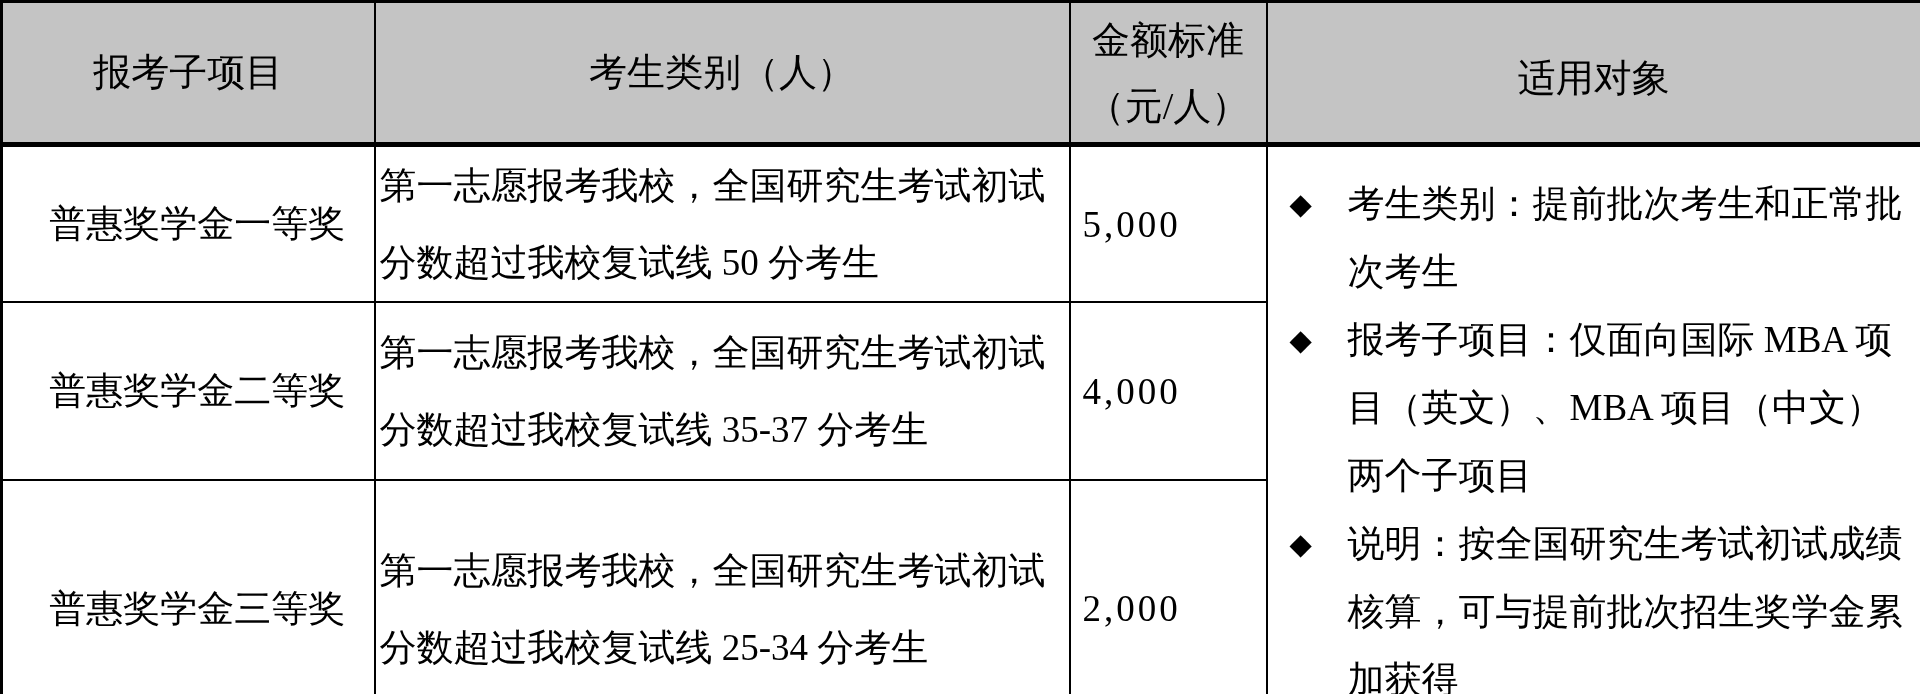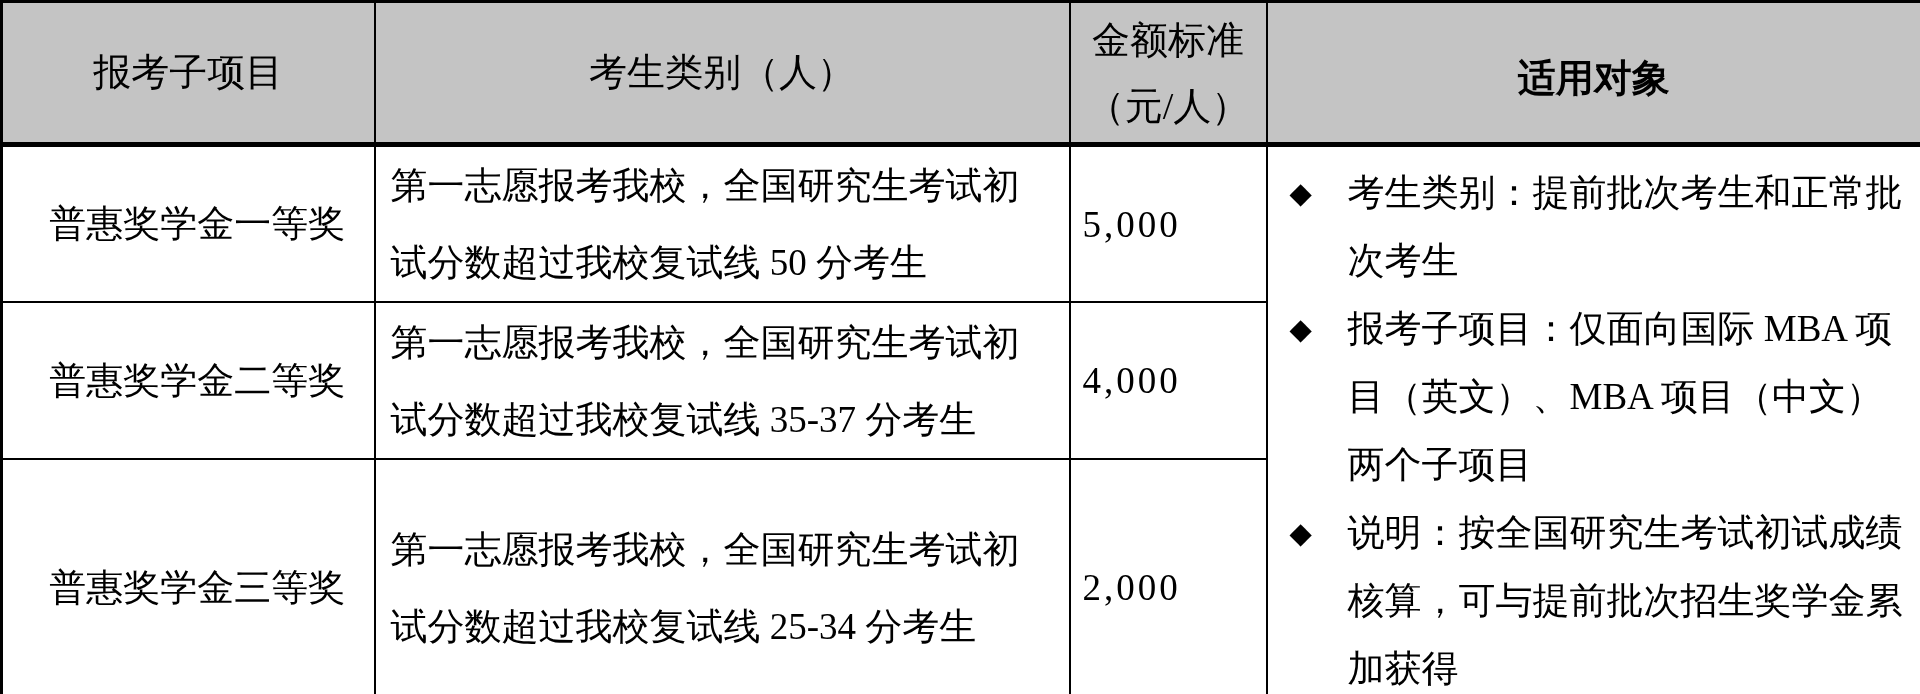--- a/index.html
+++ b/index.html
@@ -34,38 +34,37 @@
     border-bottom: 5px solid #000000;
     font-size: 38px;
     text-align: center;
     vertical-align: middle;
   }
   th.amount-header .hline { line-height: 66px; }
   th.targets-header {
     vertical-align: top;
     padding-top: 10px;
     line-height: 60px;
-    font-weight: bold;
   }
   
   tr.row-1 { height: 136px; }
-  tr.row-2 { height: 157px; }
+  tr.row-2 { height: 178px; }
   tr.row-3 { height: 258px; }
   td.award-name {
     font-size: 37px;
     text-align: center;
     vertical-align: middle;
     padding-left: 18px;
   }
   td.criteria {
     font-size: 37px;
     line-height: 77px;
     text-align: left;
     vertical-align: middle;
-    padding-left: 15px;
+    padding-left: 4px;
     padding-right: 20px;
   }
   td.amount {
     font-size: 37px;
     text-align: left;
     vertical-align: middle;
     padding-left: 12px;
     letter-spacing: 3px;
   }
   td.notes-cell {

